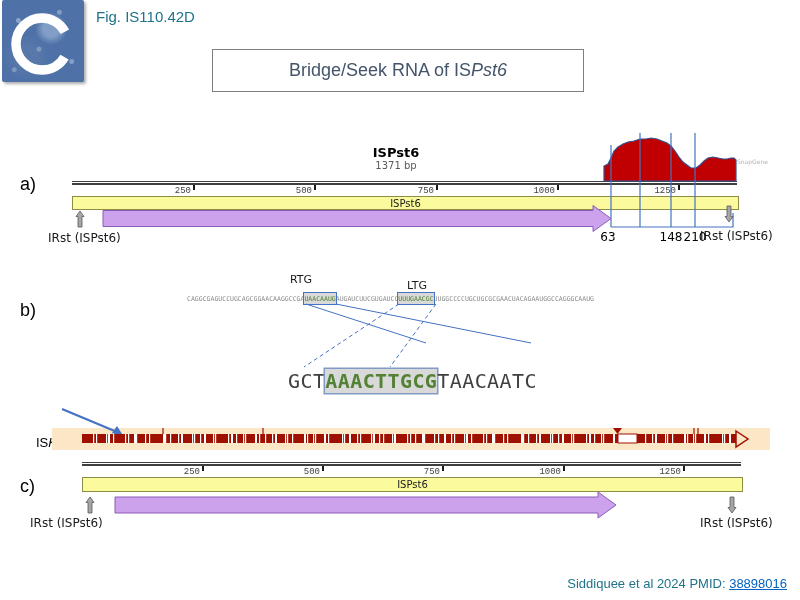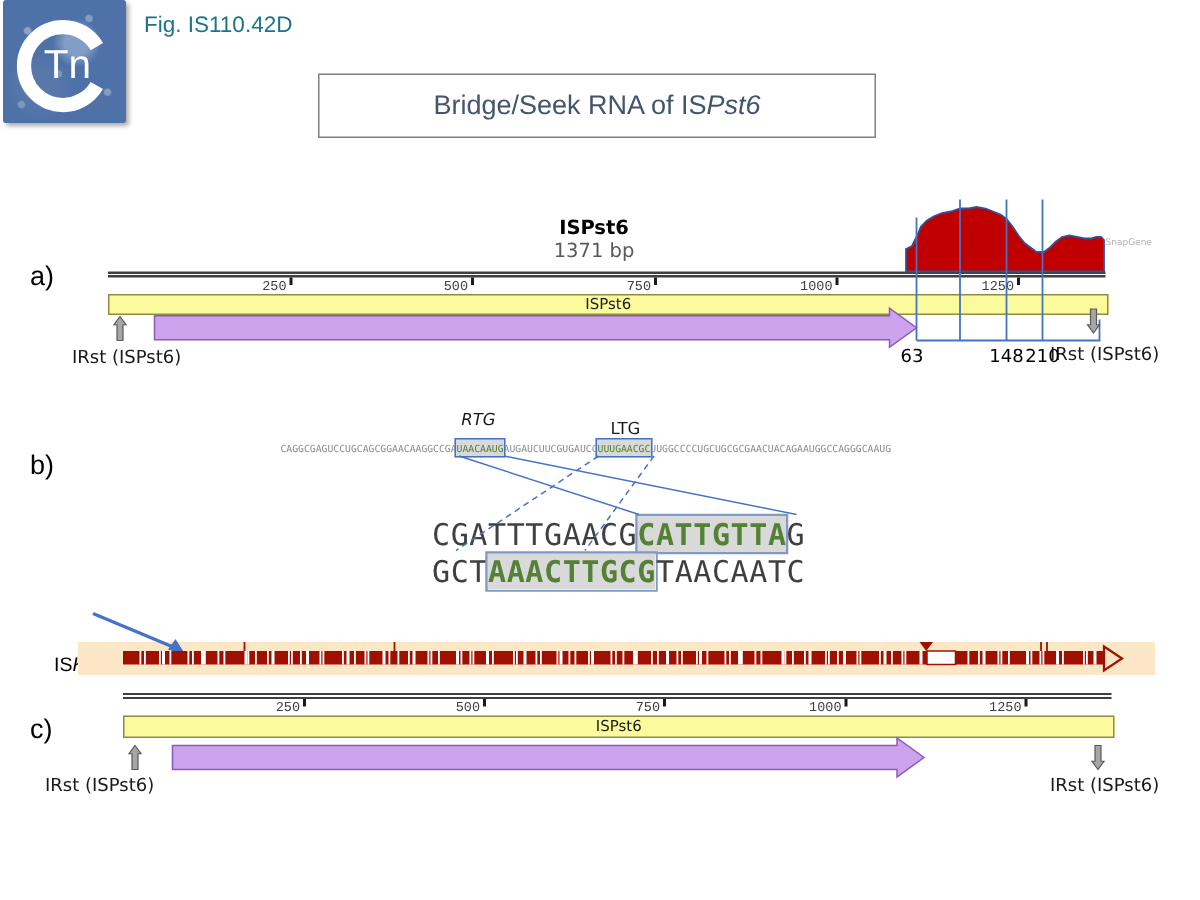--- a/index.html
+++ b/index.html
@@ -20,21 +20,21 @@
   #logo-tn{position:absolute;left:0;top:28px;width:100%;text-align:center;color:#ffffff;
            font-size:27px;letter-spacing:0;padding-left:2px;}
   #fig-label{left:96px;top:8px;font-size:15px;color:#1e7389;}
   #title-box{left:212px;top:49px;width:370px;height:41px;border:1.5px solid #7f7f7f;
              display:flex;align-items:center;justify-content:center;background:#fff;}
   #title-box .t{font-size:18px;color:#44546a;}
   
   .panel-label{font-size:18px;color:#000;}
   
   .map-title{font-weight:bold;font-size:13px;color:#000;font-family:"DejaVu Sans",sans-serif;}
-  .map-sub{font-size:13px;color:#595959;font-family:"DejaVu Sans",sans-serif;}
+  .map-sub{font-size:10px;color:#595959;font-family:"DejaVu Sans",sans-serif;}
   .ruler{height:4px;background:linear-gradient(to bottom,#3f3f3f 1.5px,#ffffff 1.5px,#ffffff 2.5px,#3f3f3f 2.5px);}
   .tickmark{width:2px;height:5px;background:#1a1a1a;}
   .ticklabel{font-size:9px;color:#3f3f3f;font-family:Liberation Mono, monospace;}
   .region-bar{background:#fbfb9e;border:1px solid #8c8c46;display:flex;align-items:center;justify-content:center;}
   .region-bar span{font-size:10px;color:#1a1a1a;font-family:"DejaVu Sans",sans-serif;}
   .tnp-label{font-size:11px;color:#1a1a1a;font-family:"DejaVu Sans",sans-serif;text-align:center;}
   .ir-label{font-size:12px;color:#1a1a1a;font-family:"DejaVu Sans",sans-serif;}
   .cov-num{font-size:12px;color:#000;text-align:center;font-family:"DejaVu Sans",sans-serif;}
   #watermark{font-size:6px;color:#b3b3b3;font-family:"DejaVu Sans",sans-serif;}
   
@@ -55,21 +55,20 @@
 </style>
 </head>
 <body>
 
 <div id="slide">
 
   <div id="logo" class="abs">
     <svg width="82" height="82">
       <circle cx="40" cy="44" r="26" fill="none" stroke="#ffffff" stroke-width="9.5" stroke-dasharray="136 27.3" stroke-dashoffset="-13.6"></circle>
     </svg>
-    <div id="logo-tn">Tn</div>
   </div>
   <div id="fig-label" class="abs">Fig. IS110.42D</div>
   <div id="title-box" class="abs">
     <span class="t"><span>Bridge/Seek RNA of IS</span><span class="it">Pst6</span></span>
   </div>
 
   <div class="abs panel-label" style="left:20px;top:174px;">a)</div>
   <div class="abs map-title" style="left:340px;top:145px;width:112px;text-align:center;">ISPst6</div>
   <div class="abs map-sub" style="left:340px;top:160px;width:112px;text-align:center;">1371 bp</div>
   <div class="abs ruler" style="left:72px;top:181px;width:665px;"></div>
@@ -92,27 +91,24 @@
   <div class="abs ir-label" style="left:48px;top:231px;">IRst (ISPst6)</div>
   <div class="abs ir-label" style="left:700px;top:229px;">IRst (ISPst6)</div>
   <div id="watermark" class="abs" style="left:737px;top:158px;">SnapGene</div>
   <div id="cov-nums">
       <div class="abs cov-num" style="left:590px;top:230px;width:36px;">63</div>
       <div class="abs cov-num" style="left:653px;top:230px;width:36px;">148</div>
       <div class="abs cov-num" style="left:677px;top:230px;width:36px;">210</div>
     </div>
 
   <div class="abs panel-label" style="left:20px;top:300px;">b)</div>
-  <div class="abs guide-label" style="left:290px;top:273px;width:58px;text-align:center;font-style:italic;">RTG</div>
+  <div class="abs guide-label" style="left:290px;top:273px;width:58px;">RTG</div>
   <div class="abs guide-label" style="left:388px;top:279px;width:58px;text-align:center;">LTG</div>
   <div class="abs rna-line" style="left:187px;top:292px;">
     <span>CAGGCGAGUCCUGCAGCGGAACAAGGCCGA</span><span class="rna-box">UAACAAUG</span><span>AUGAUCUUCGUGAUCC</span><span class="rna-box">UUUGAACGC</span><span>UUGGCCCCUGCUGCGCGAACUACAGAAUGGCCAGGGCAAUG</span>
-  </div>
-  <div class="abs duplex" style="left:288px;top:344px;">
-    <span>CGATTTGAACG</span><span class="hl">CATTGTTA</span><span>G</span>
   </div>
   <div class="abs duplex" style="left:288px;top:369px;">
     <span>GCT</span><span class="hl">AAACTTGCG</span><span>TAACAATC</span>
   </div>
 
   <div id="iskpn-label" class="abs" style="left:36px;top:391px;margin-top:44px;">
     <span>IS</span><span class="it">Kpn4</span>
   </div>
   <div id="tan-bar" class="abs"></div>
 
@@ -130,20 +126,23 @@
       <div class="abs tickmark" style="left:683px;top:466px;"></div>
       <div class="abs ticklabel" style="left:649px;top:467px;width:32px;text-align:right;">1250</div>
     </div>
   <div class="abs region-bar" style="left:82px;top:477px;width:659px;height:13px;">
     <span>ISPst6</span>
   </div>
   <div class="abs tnp-label" style="left:286px;top:499px;width:140px;">tnp (ISPst6)</div>
   <div class="abs ir-label" style="left:30px;top:516px;">IRst (ISPst6)</div>
   <div class="abs ir-label" style="left:700px;top:516px;">IRst (ISPst6)</div>
 
+  <div id="footer" class="abs">
+    <span>Siddiquee et al 2024 PMID: </span><a href="#">38898016</a>
+  </div>
 
   <svg id="overlay" width="800" height="600">
       <polygon points="604,181 604,166 608,164 611,158 614,151 618,147 623,144 628,142 634,141 640,139 646,139 651,138 657,139 662,141 667,143 671,146 675,151 679,157 683,162 687,165 691,168 696,168 700,165 704,161 708,158 713,157 718,158 723,159 727,159 731,158 734,158 736,160 736,181" fill="#c00000" stroke="#35508f" stroke-width="1.2"></polygon>
       <line x1="611" y1="145" x2="611" y2="227" stroke="#4472c4" stroke-width="1.2"></line>
       <line x1="640" y1="133" x2="640" y2="227" stroke="#4472c4" stroke-width="1.2"></line>
       <line x1="671" y1="133" x2="671" y2="227" stroke="#4472c4" stroke-width="1.2"></line>
       <line x1="695" y1="133" x2="695" y2="227" stroke="#4472c4" stroke-width="1.2"></line>
       <polyline points="611,227 733,227 733,213" fill="none" stroke="#4472c4" stroke-width="1.2"></polyline>
       <polygon points="103,210.5 593,210.5 593,205.5 611,218.5 593,231.5 593,226.5 103,226.5" fill="#cda2ec" stroke="#8b5bb8" stroke-width="1"></polygon>
       <polygon points="115,497 598,497 598,492 616,505 598,518 598,513 115,513" fill="#cda2ec" stroke="#8b5bb8" stroke-width="1"></polygon>

